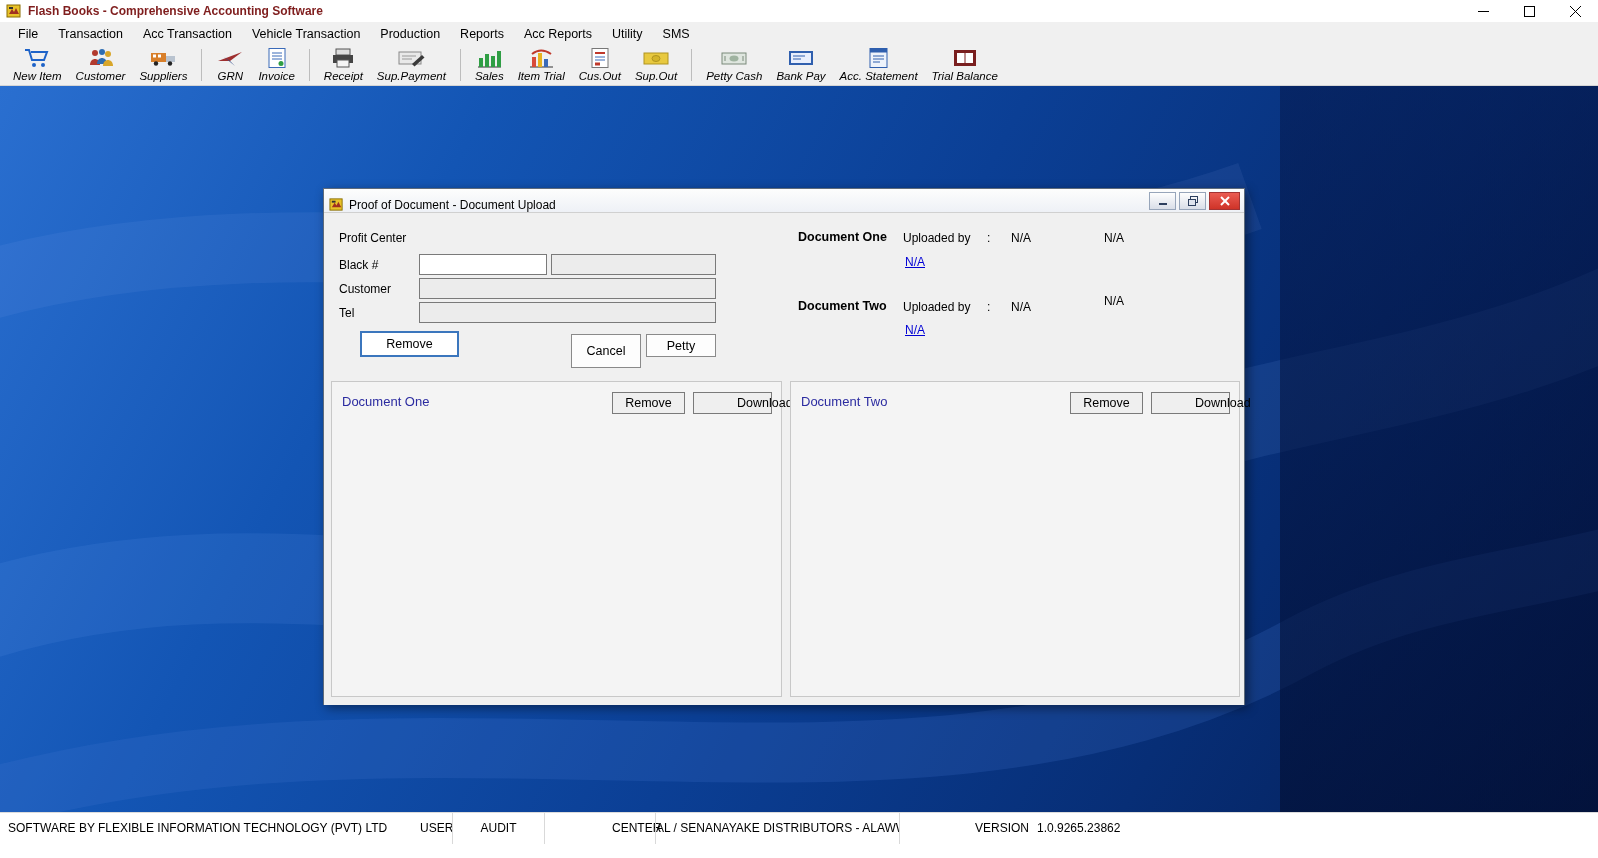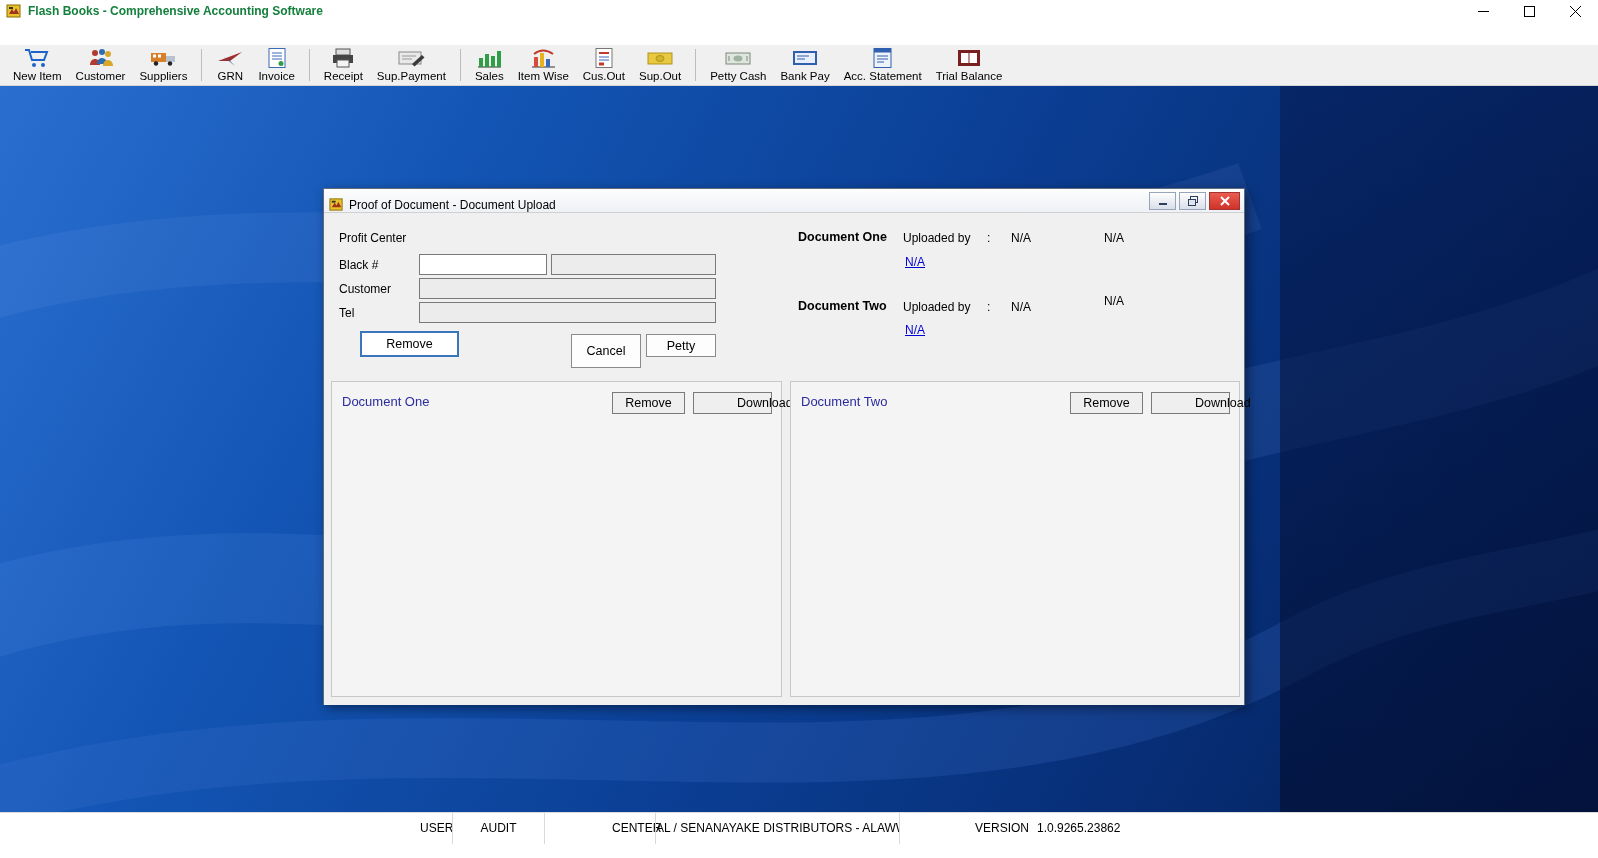--- a/index.html
+++ b/index.html
@@ -3,33 +3,33 @@
 <meta charset="utf-8">
 <style>
   * { margin:0; padding:0; box-sizing:border-box; }
   html,body { background:#fff; }
   body { font-family:"Liberation Sans","DejaVu Sans",sans-serif; }
   .app { position:relative; width:1598px; height:858px; overflow:hidden; background:#fff; }
 
   
   .titlebar { position:absolute; top:0; left:0; right:0; height:22px; background:#ffffff; display:flex; align-items:center; padding-left:6px; }
   .titlebar .app-icon { width:16px; height:16px; margin-right:6px; display:inline-flex; }
-  .titlebar .title { font-size:12px; color:#15803d; font-weight:bold; }
+  .titlebar .title { font-size:12px; color:#7f1d1d; font-weight:bold; }
   .win-controls { position:absolute; right:0; top:0; height:22px; display:flex; }
   .win-btn { width:46px; height:22px; display:flex; align-items:center; justify-content:center; }
 
   
   .menubar { position:absolute; top:22px; left:0; right:0; height:23px; background:#f0f0f0; display:flex; align-items:center; padding-left:8px; }
   .menu-item { font-size:12.5px; color:#000; padding:3px 10px; cursor:default; }
 
   
   .toolbar { position:absolute; top:45px; left:0; right:0; height:41px; background:#f0f0f0; border-bottom:1px solid #d5d5d5; display:flex; align-items:stretch; padding-left:6px; }
   .tbtn { display:flex; flex-direction:column; align-items:center; justify-content:flex-start; padding:2px 7px 1px; font-size:11.5px; color:#000; }
   .tbtn .ticon { height:22px; display:flex; align-items:center; }
-  .tbtn .tlabel { margin-top:1px; white-space:nowrap; }
+  .tbtn .tlabel { margin-top:1px; white-space:nowrap;font-style:italic; }
   .tsep { width:1px; background:#bdbdbd; margin:4px 7px; }
 
   
   .desktop { position:absolute; top:86px; left:0; right:0; height:726px;
     background:linear-gradient(118deg,#2a6fd0 0%,#1355b4 25%,#0b3f95 52%,#072e76 76%,#041c52 100%); }
   .bg-curves { position:absolute; inset:0; width:100%; height:100%; }
   .right-strip { position:absolute; top:0; bottom:0; left:1280px; width:318px;
     background:linear-gradient(180deg,rgba(4,22,72,0.50),rgba(2,12,46,0.62)); }
 
   
@@ -99,20 +99,31 @@
       </div>
       <div class="win-btn">
         <svg width="11" height="11" viewBox="0 0 11 11">
             <line x1="0" y1="0" x2="11" y2="11" stroke="#000" stroke-width="1"></line>
             <line x1="11" y1="0" x2="0" y2="11" stroke="#000" stroke-width="1"></line>
           </svg>
       </div>
     </div>
   </div>
 
+  <div class="menubar">
+    <span class="menu-item">File</span>
+    <span class="menu-item">Transaction</span>
+    <span class="menu-item">Acc Transaction</span>
+    <span class="menu-item">Vehicle Transaction</span>
+    <span class="menu-item">Production</span>
+    <span class="menu-item">Reports</span>
+    <span class="menu-item">Acc Reports</span>
+    <span class="menu-item">Utility</span>
+    <span class="menu-item">SMS</span>
+  </div>
 
   <div class="toolbar">
 
     <div class="tbtn">
       <span class="ticon">
           <svg width="28" height="22" viewBox="0 0 28 22">
             <path d="M2 3h4l3 10h12l3-8H8" fill="none" stroke="#1e63c8" stroke-width="2"></path>
             <circle cx="11" cy="18" r="2" fill="#1e63c8"></circle>
             <circle cx="20" cy="18" r="2" fill="#1e63c8"></circle>
           </svg>
@@ -211,21 +222,21 @@
     <div class="tbtn">
       <span class="ticon">
           <svg width="28" height="22" viewBox="0 0 28 22">
             <line x1="3" y1="20" x2="26" y2="20" stroke="#333"></line>
             <rect x="5" y="10" width="4" height="10" fill="#d84b3a"></rect>
             <rect x="11" y="6" width="4" height="14" fill="#e8b21f"></rect>
             <rect x="17" y="12" width="4" height="8" fill="#3a6ab8"></rect>
             <path d="M5 7 Q14 0 24 7" stroke="#c0392b" fill="none" stroke-width="2"></path>
           </svg>
         </span>
-      <span class="tlabel">Item Wise</span>
+      <span class="tlabel">Item Trial</span>
     </div>
     <div class="tbtn">
       <span class="ticon">
           <svg width="28" height="22" viewBox="0 0 28 22">
             <rect x="6" y="1.5" width="16" height="19" fill="#fff" stroke="#777"></rect>
             <line x1="9" y1="6" x2="19" y2="6" stroke="#c0392b" stroke-width="2"></line>
             <line x1="9" y1="10" x2="19" y2="10" stroke="#3a6ab8"></line>
             <line x1="9" y1="13" x2="19" y2="13" stroke="#3a6ab8"></line>
             <rect x="9" y="15.5" width="5" height="3" fill="#c0392b"></rect>
           </svg>
@@ -374,20 +385,21 @@
             <button class="btn pbtn-remove">Remove</button>
             <button class="btn pbtn-download">Download</button>
           </div>
         </div>
 
       </div>
     </div>
   </div>
 
   <div class="statusbar">
+    <span class="sb-text" style="left:8px;">SOFTWARE BY FLEXIBLE INFORMATION TECHNOLOGY (PVT) LTD</span>
     <span class="sb-text" style="left:420px;">USER</span>
     <div class="sb-box" style="left:452px; width:93px;">AUDIT</div>
     <span class="sb-text" style="left:612px;">CENTER</span>
     <div class="sb-box" style="left:655px; width:245px;">AL / SENANAYAKE DISTRIBUTORS - ALAWWA</div>
     <span class="sb-text" style="left:975px;">VERSION</span>
     <span class="sb-text" style="left:1037px;">1.0.9265.23862</span>
   </div>
 
 </div>
 

